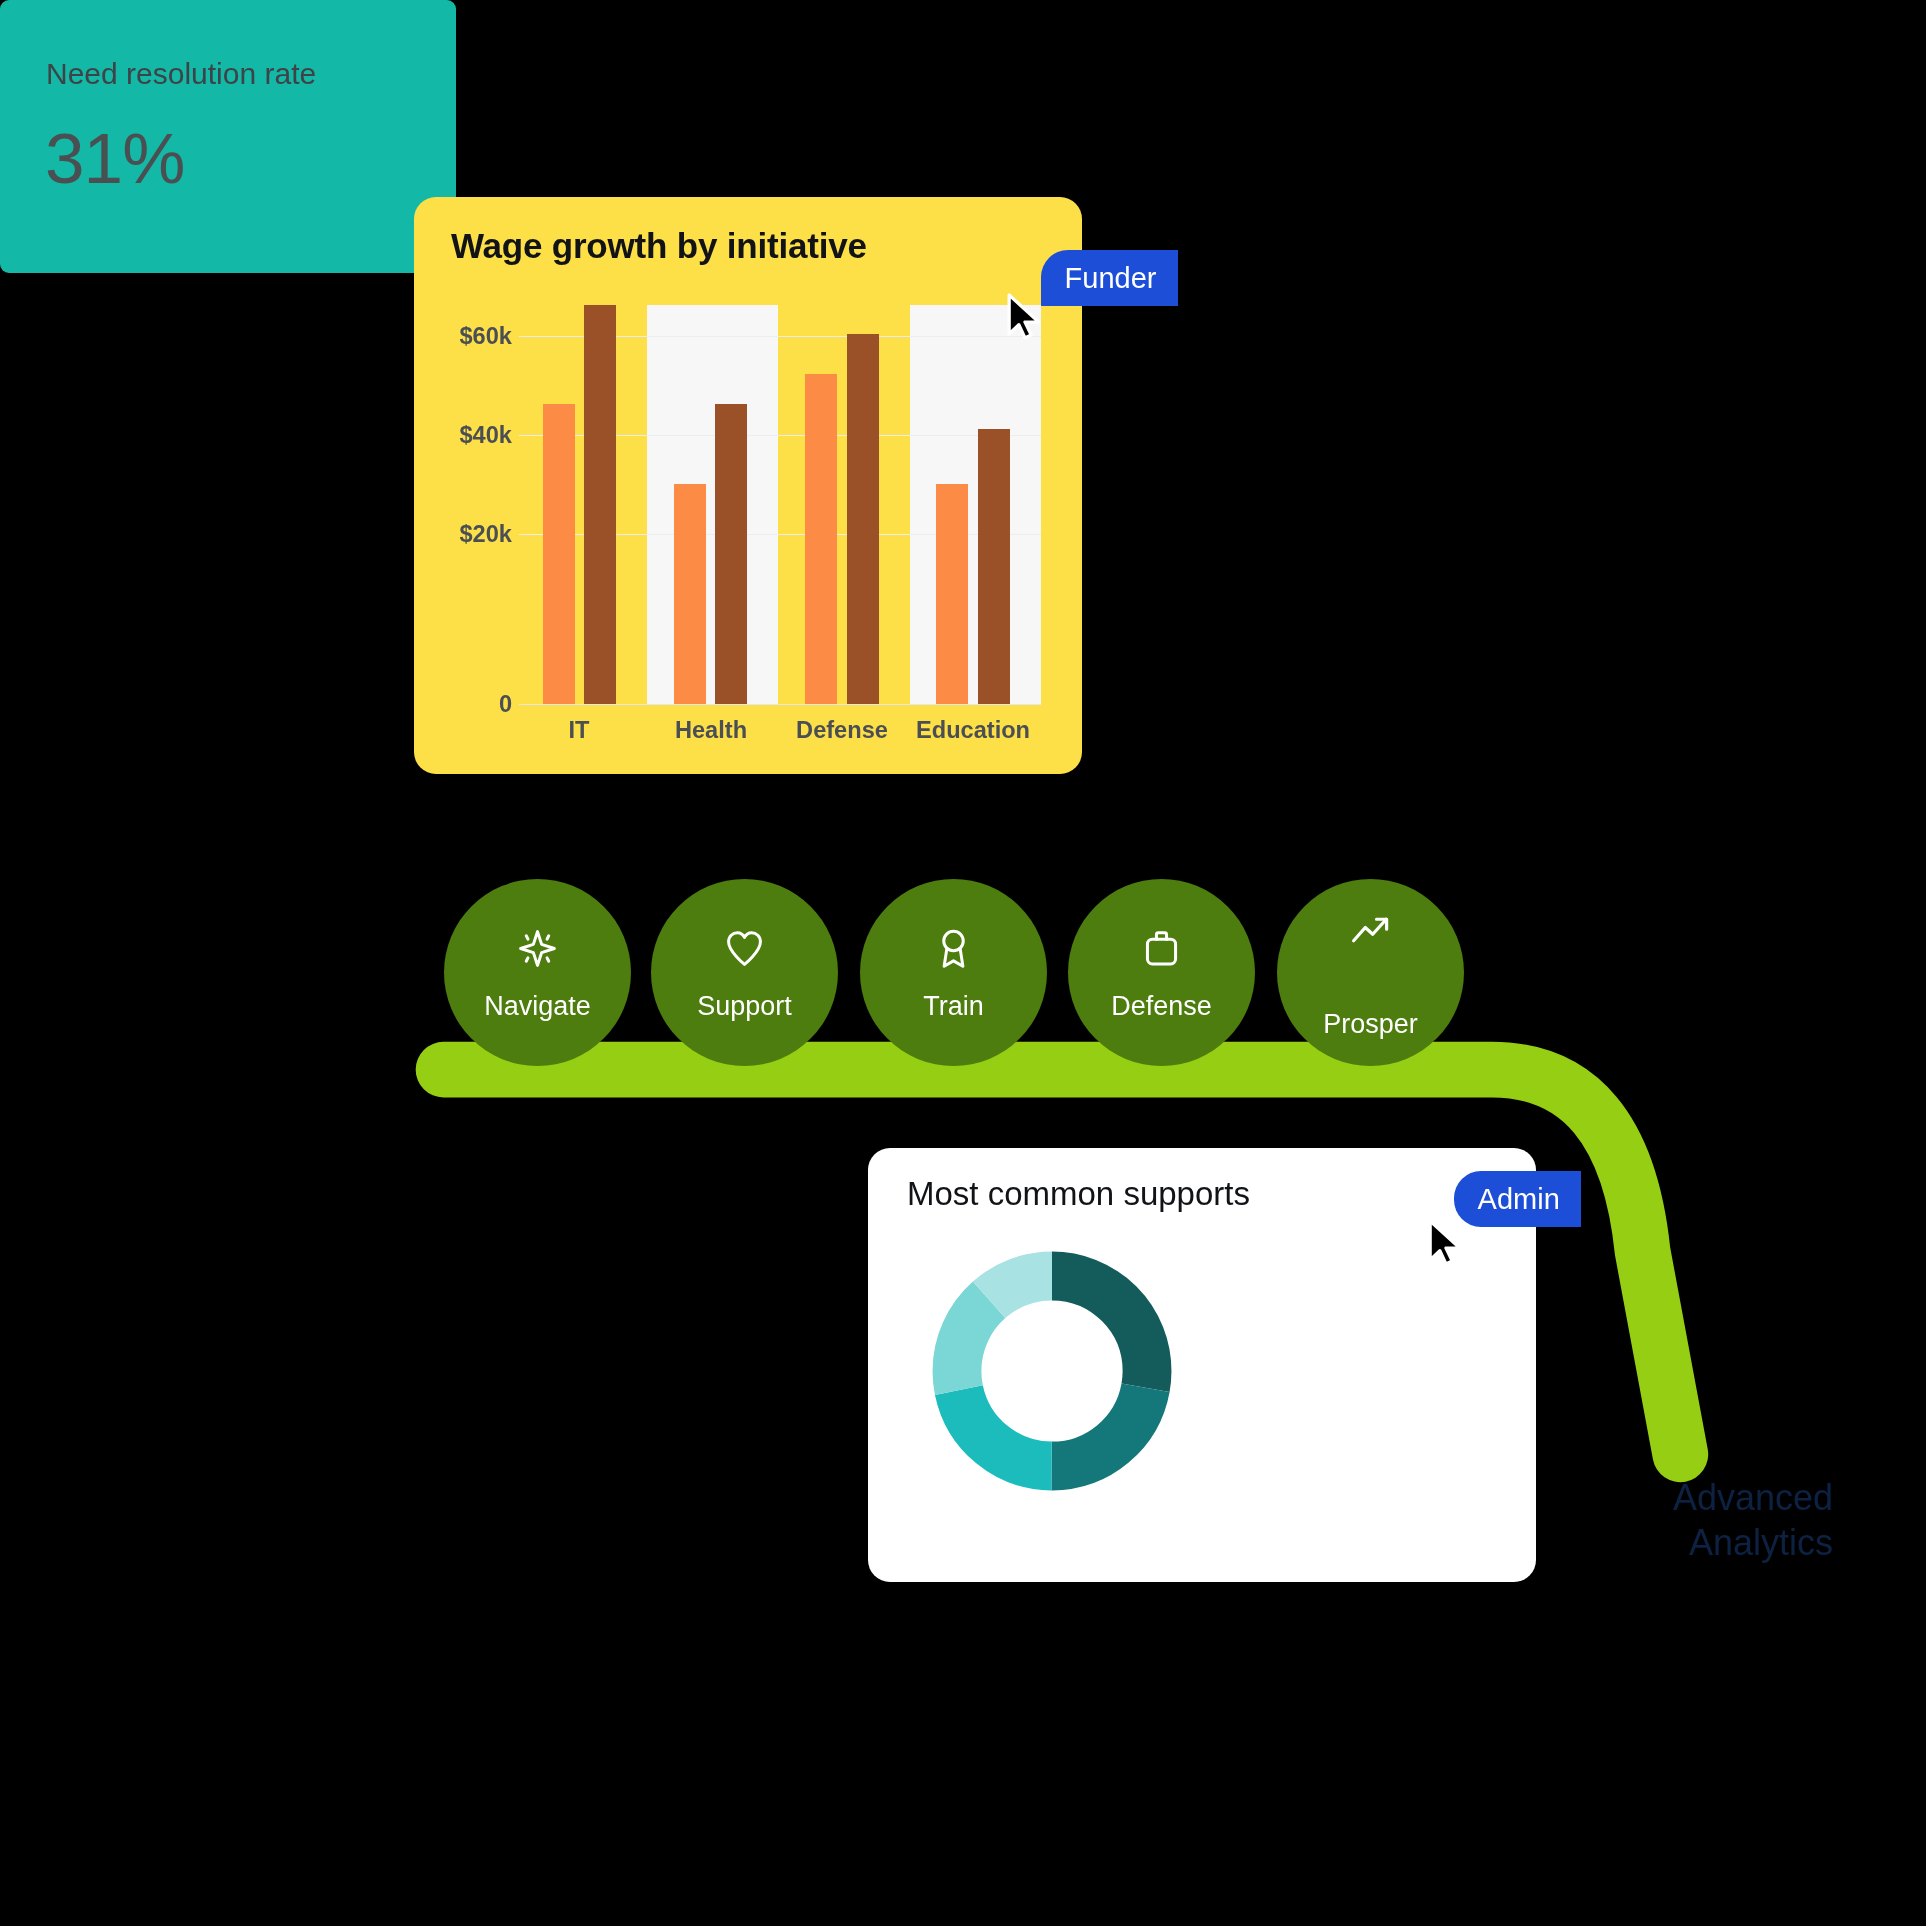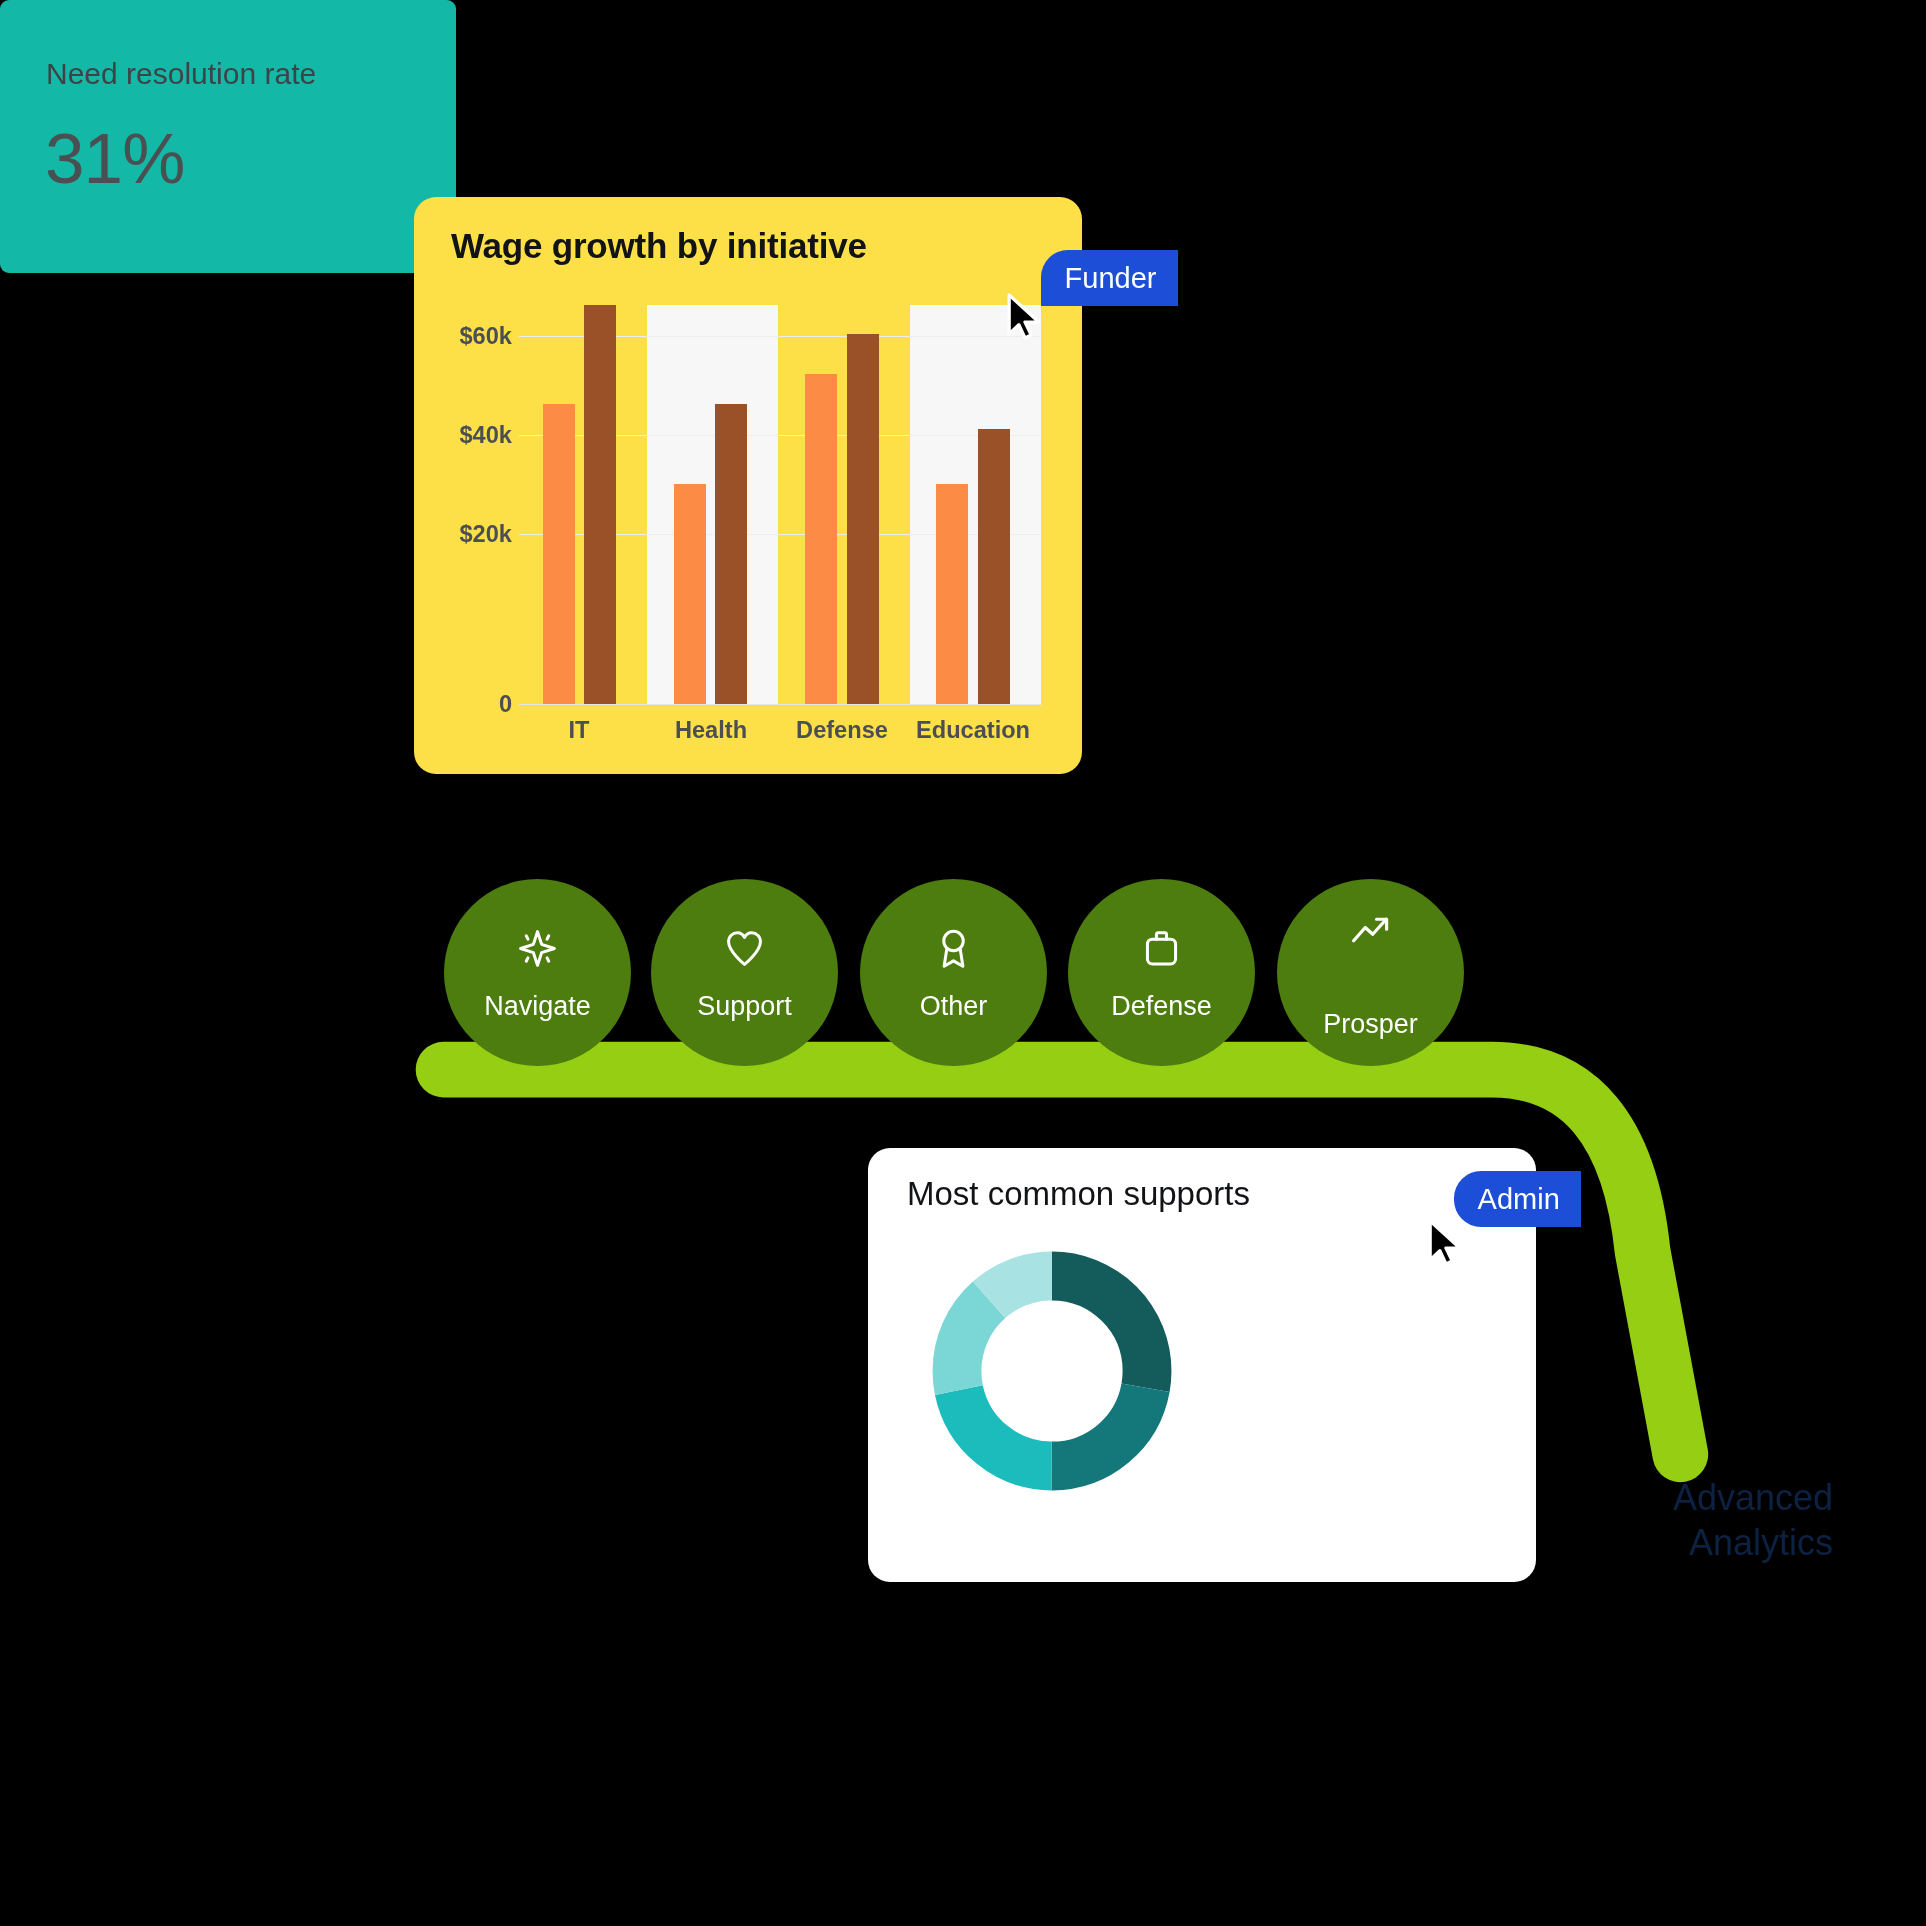--- a/index.html
+++ b/index.html
@@ -194,21 +194,21 @@
       <path d="M12 20.5 C12 20.5 3.5 13.6 3.5 8.4 C3.5 5.6 5.7 3.6 8.2 3.6 C10 3.6 11.3 4.7 12 6.1 C12.7 4.7 14 3.6 15.8 3.6 C18.3 3.6 20.5 5.6 20.5 8.4 C20.5 13.6 12 20.5 12 20.5 Z"></path>
     </svg>
     <span class="plabel">Support</span>
   </div>
 
   <div class="pill" style="left:860px;top:879px;">
     <svg class="glyph" viewBox="0 0 24 24" fill="none" stroke="#ffffff" stroke-width="1.6" stroke-linecap="round" stroke-linejoin="round">
       <circle cx="12" cy="8" r="5.2"></circle>
       <path d="M8.4 12.4 L7 21.5 L12 18.6 L17 21.5 L15.6 12.4"></path>
     </svg>
-    <span class="plabel">Other</span>
+    <span class="plabel">Train</span>
   </div>
 
   <div class="pill" style="left:1068px;top:879px;">
     <svg class="glyph" viewBox="0 0 24 24" fill="none" stroke="#ffffff" stroke-width="1.6" stroke-linecap="round" stroke-linejoin="round">
       <rect x="4.5" y="7" width="15" height="13.2" rx="2.6"></rect>
       <path d="M9.3 7 V4.6 A1 1 0 0 1 10.3 3.6 H13.7 A1 1 0 0 1 14.7 4.6 V7"></path>
     </svg>
     <span class="plabel">Defense</span>
   </div>
 

